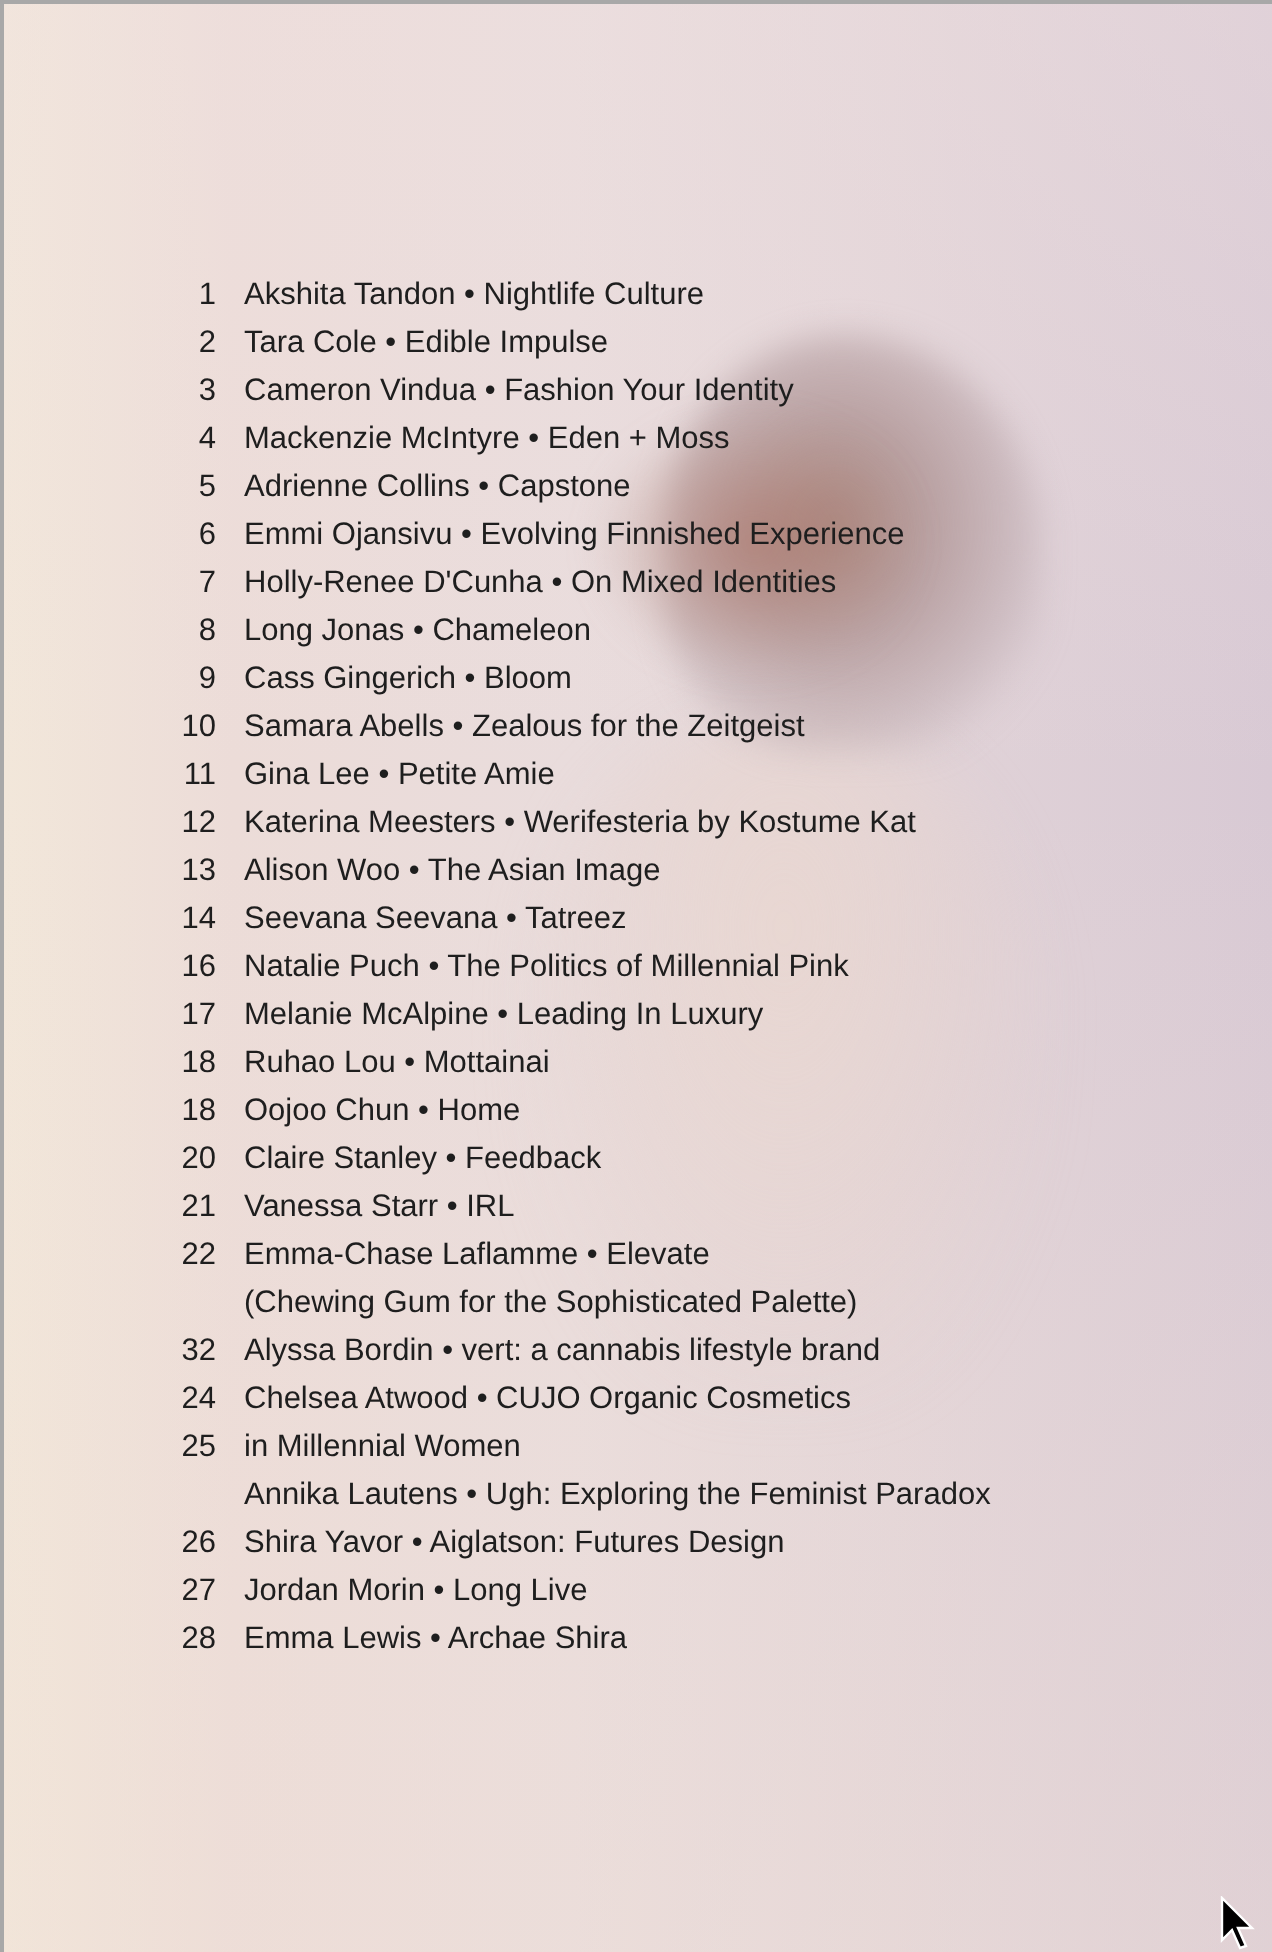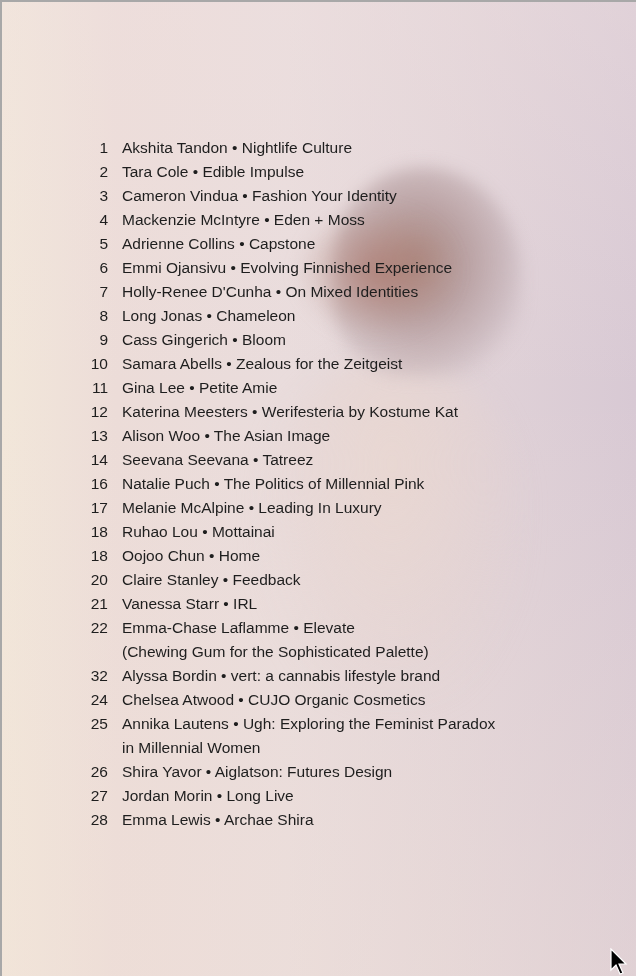--- a/index.html
+++ b/index.html
@@ -196,22 +196,22 @@
       </li>
       <li class="item">
         <span class="num">24</span>
         <span class="txt">
           <span class="line">Chelsea Atwood • CUJO Organic Cosmetics</span>
         </span>
       </li>
       <li class="item">
         <span class="num">25</span>
         <span class="txt">
+          <span class="line">in Millennial Women</span>
           <span class="line">Annika Lautens • Ugh: Exploring the Feminist Paradox</span>
-          <span class="line">in Millennial Women</span>
         </span>
       </li>
       <li class="item">
         <span class="num">26</span>
         <span class="txt">
           <span class="line">Shira Yavor • Aiglatson: Futures Design</span>
         </span>
       </li>
       <li class="item">
         <span class="num">27</span>

